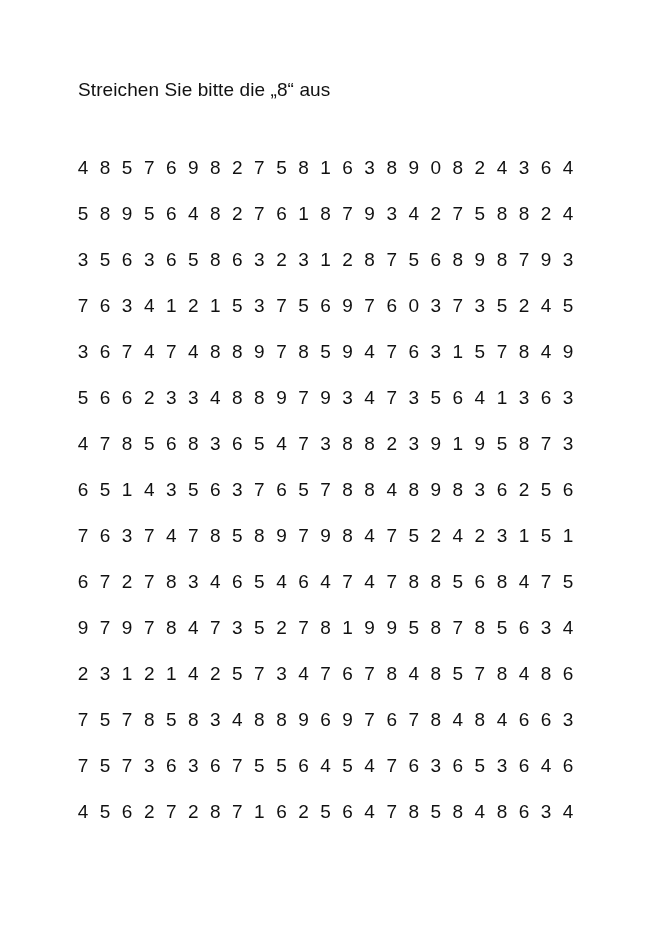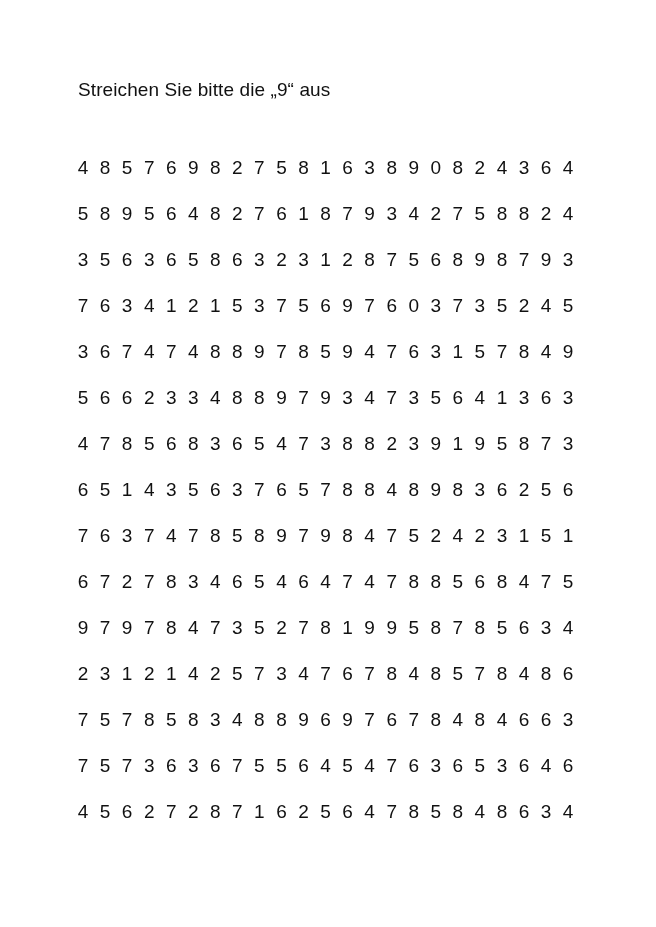--- a/index.html
+++ b/index.html
@@ -36,21 +36,21 @@
     .digit {
       width: 22.05px;
       text-align: center;
       font-size: 19px;
       line-height: 24px;
     }
   </style>
 </head>
 <body>
 
-<div class="title">Streichen Sie bitte die „9“ aus</div>
+<div class="title">Streichen Sie bitte die „8“ aus</div>
 
 <div class="grid" id="digit-grid">
     <div class="row">
       <span class="digit">4</span>
       <span class="digit">8</span>
       <span class="digit">5</span>
       <span class="digit">7</span>
       <span class="digit">6</span>
       <span class="digit">9</span>
       <span class="digit">8</span>

